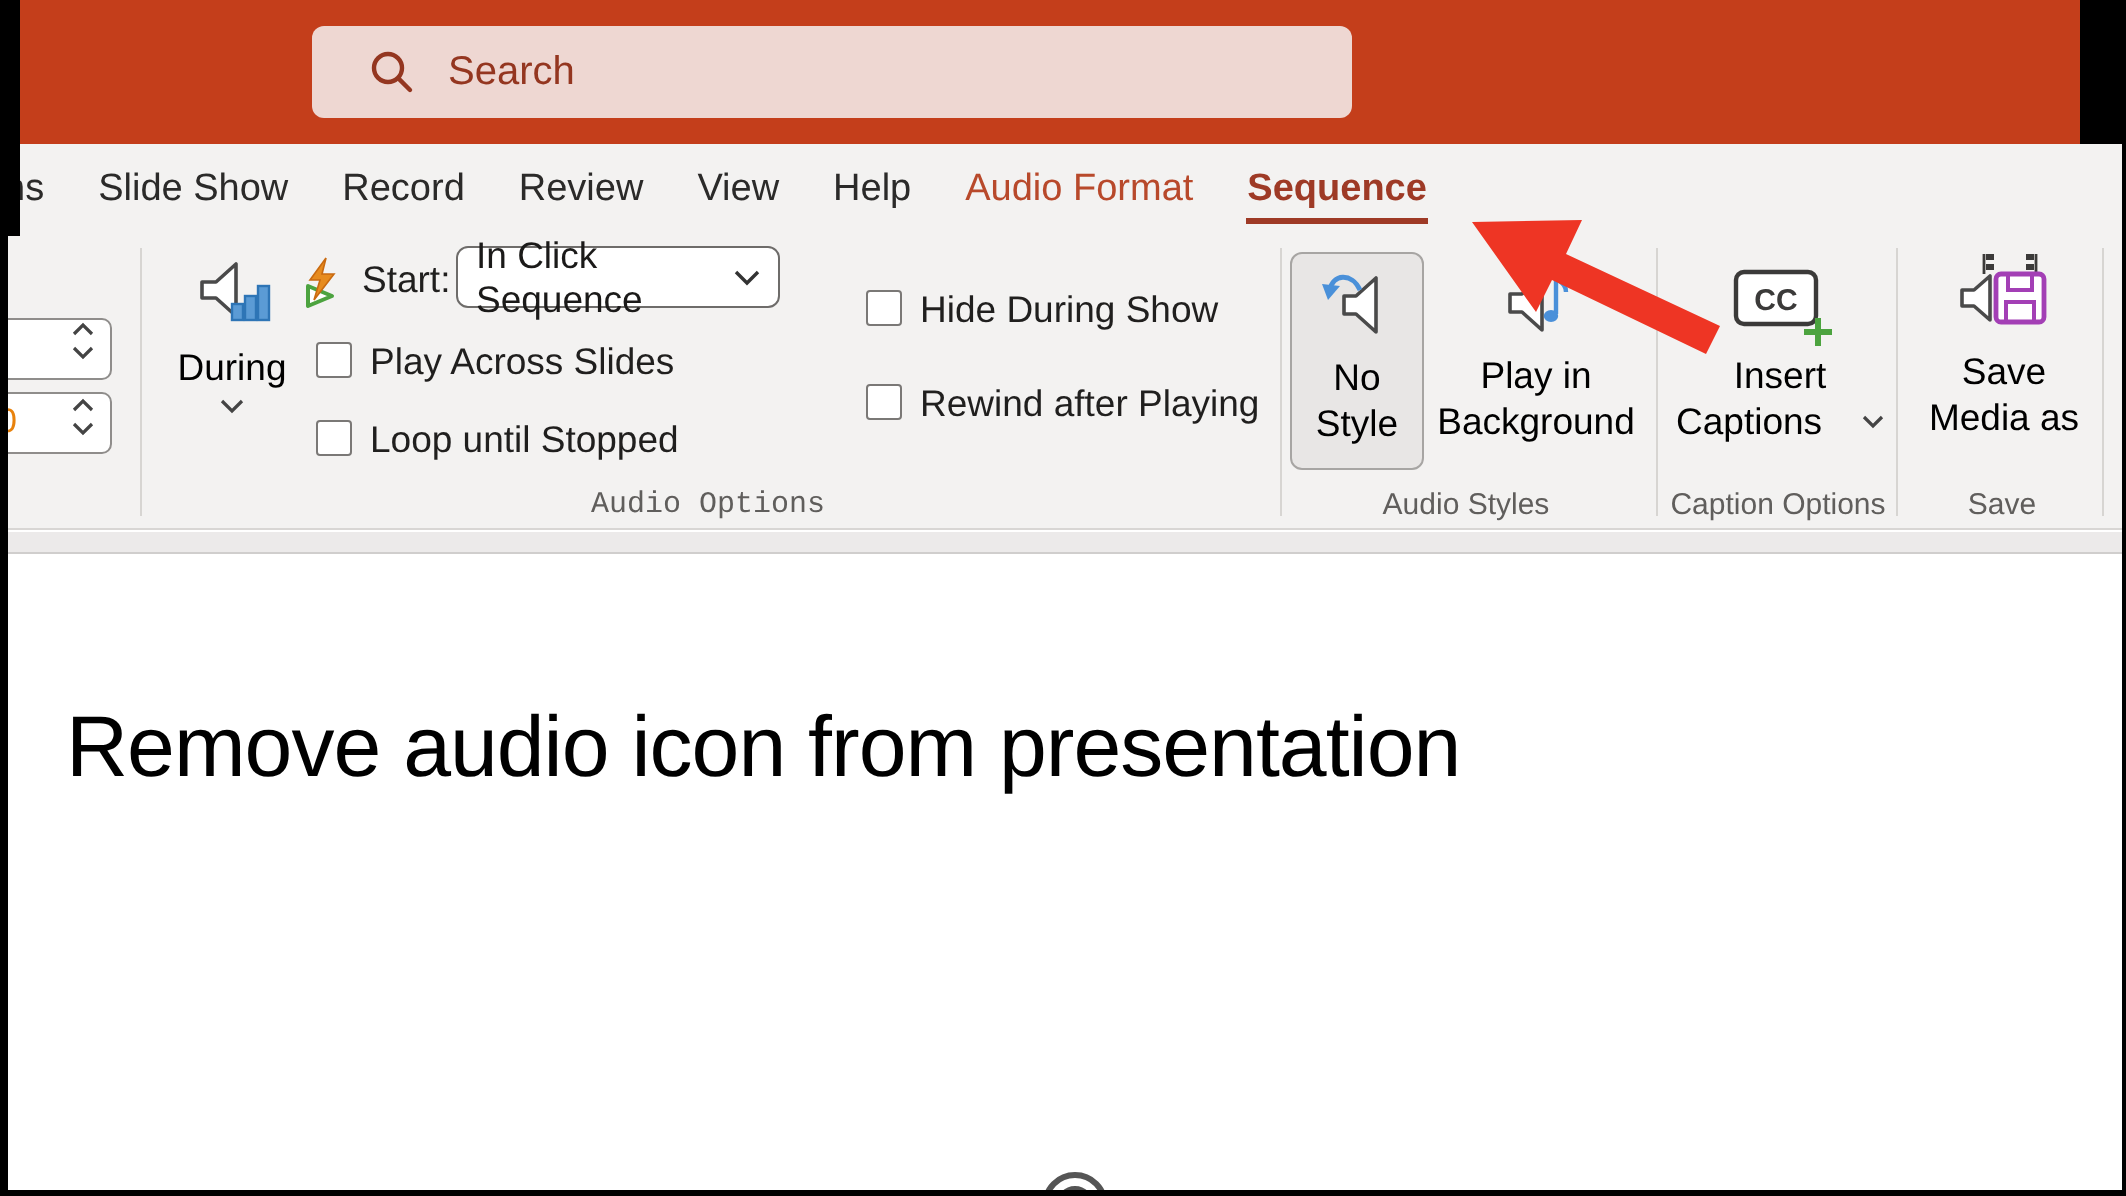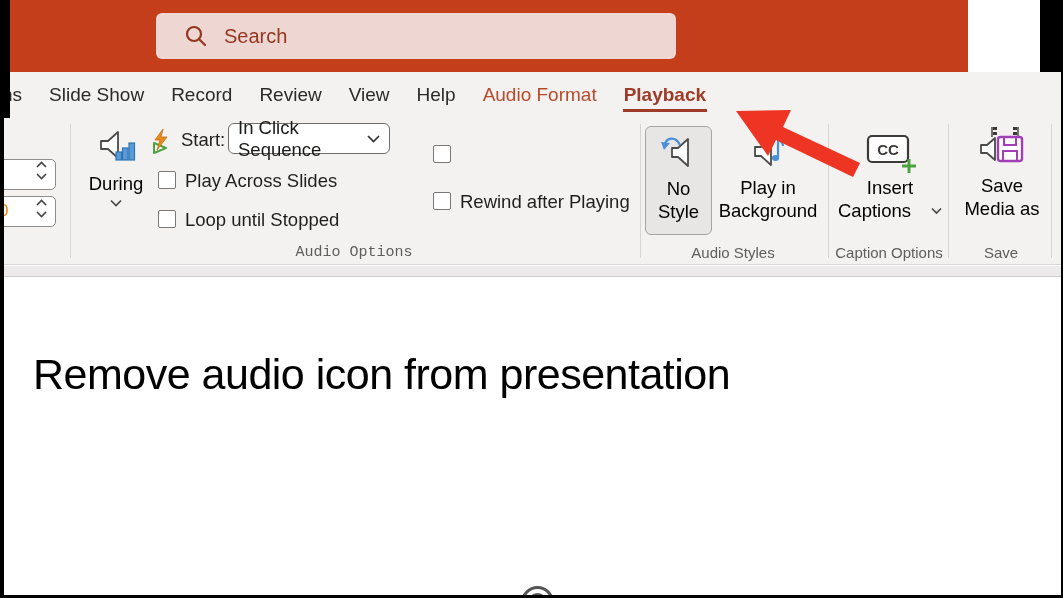--- a/index.html
+++ b/index.html
@@ -5,21 +5,21 @@
   html,body{margin:0;padding:0;}
   body{
     width:1063px;height:598px;position:relative;overflow:hidden;
     background:#fff;
     font-family:"Liberation Sans","DejaVu Sans",sans-serif;
     -webkit-font-smoothing:antialiased;
   }
   .abs{position:absolute;}
 
   
-  #titlebar{left:0;top:0;width:968px;height:72px;background:var(--titlebar_bg);}
+  #titlebar{left:0;top:0;width:1063px;height:72px;background:var(--titlebar_bg);}
   #searchbox{
     left:156px;top:13px;width:520px;height:46px;border-radius:6px;
     background:var(--search_bg);display:flex;align-items:center;
     color:var(--search_fg);font-size:20px;cursor:text;
   }
   #searchbox .mag{margin-left:28px;margin-right:16px;display:flex;}
   
   #tabrow{
     left:0;top:72px;width:1063px;height:46px;background:#f3f2f1;
     display:flex;align-items:center;gap:27px;padding-left:2px;box-sizing:border-box;
@@ -103,21 +103,21 @@
   <div class="tab">
       <span>View</span>
     </div>
   <div class="tab">
       <span>Help</span>
     </div>
   <div class="tab contextual">
       <span>Audio Format</span>
     </div>
   <div class="tab selected">
-      <span>Playback</span>
+      <span>Sequence</span>
     </div>
 </div>
 
 <div class="abs" id="ribbon">
 
   <div class="spinner" style="top:41px;">
     <div class="spin-chevs">
       <svg width="11" height="8" viewBox="0 0 11 8">
           <polyline points="1,6 5.5,1.5 10,6" fill="none" stroke="#444" stroke-width="1.6"></polyline>
         </svg>
@@ -173,20 +173,21 @@
     </span>
   </div>
 
   <div class="chk" style="left:158px;top:53px;"></div>
   <span class="chklabel" style="left:185px;top:52px;">Play Across Slides</span>
 
   <div class="chk" style="left:158px;top:92px;"></div>
   <span class="chklabel" style="left:185px;top:91px;">Loop until Stopped</span>
 
   <div class="chk" style="left:433px;top:27px;"></div>
+  <span class="chklabel" style="left:460px;top:26px;">Hide During Show</span>
 
   <div class="chk" style="left:433px;top:74px;"></div>
   <span class="chklabel" style="left:460px;top:73px;">Rewind after Playing</span>
 
   <div class="grouplabel" style="left:274px;font-family:Liberation Mono, monospace;">Audio Options</div>
 
   <div class="vsep" style="left:640px;"></div>
 
   <div class="ribbon-btn abs" id="nostyle-btn">
     <span style="margin-top:5px;">

